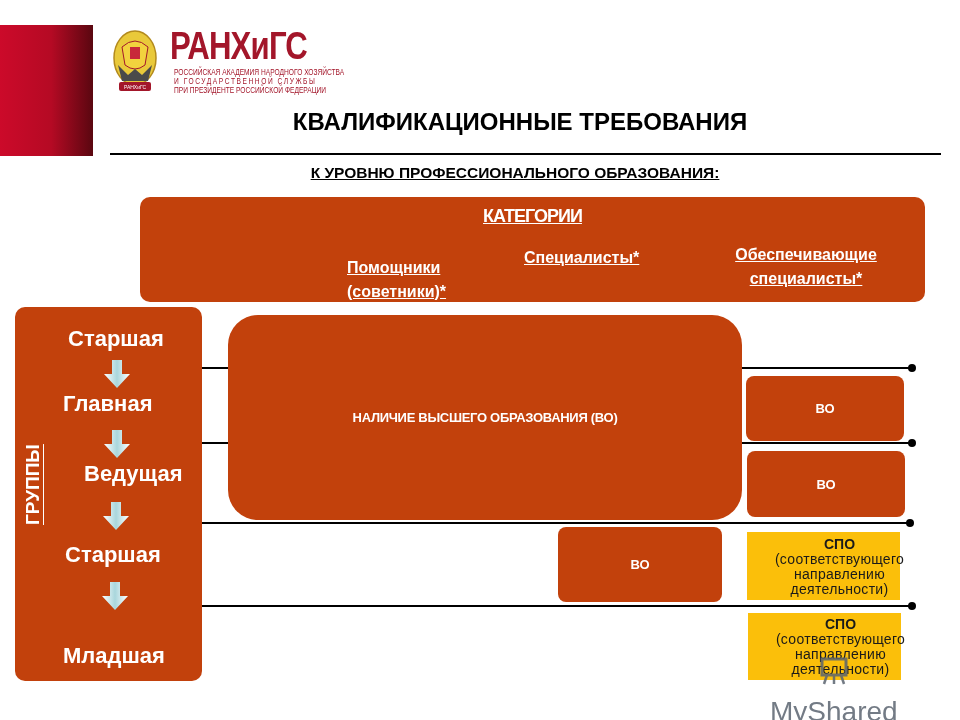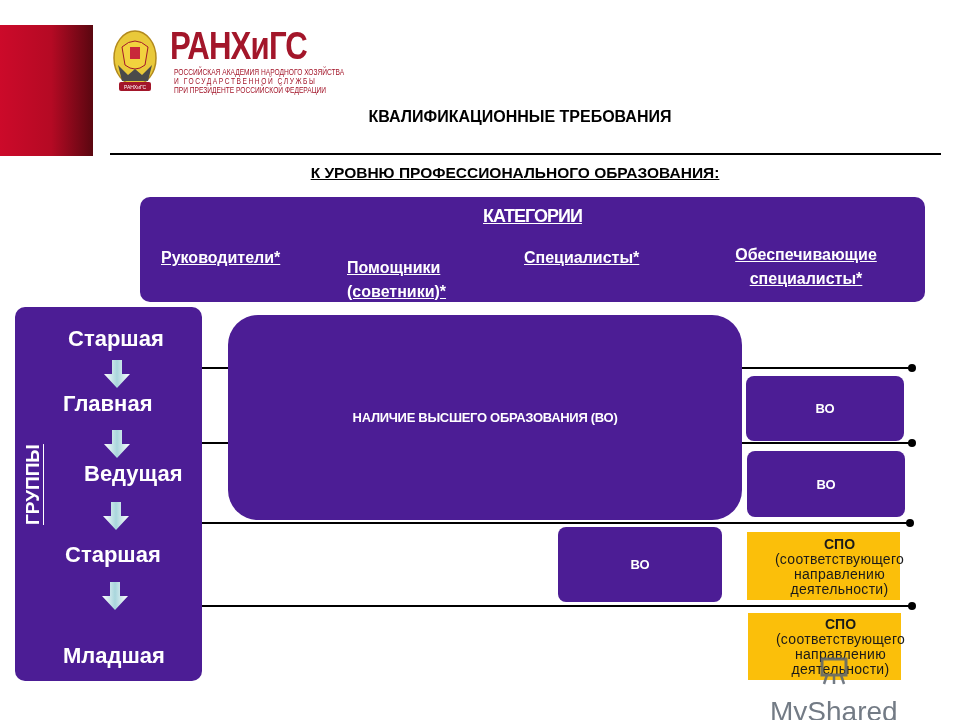--- a/index.html
+++ b/index.html
@@ -1,39 +1,39 @@
 <!DOCTYPE html>
 <html><head>
   <meta charset="utf-8">
   <style>
     * { box-sizing: border-box; margin: 0; padding: 0; }
     body {
       width: 960px; height: 720px; background: #ffffff; position: relative; overflow: hidden;
       font-family: "Liberation Sans", sans-serif;
     }
     .abs { position: absolute; }
-    .navy { background: #4c1d95; }
+    .navy { background: #c2410c; }
     .red-block {
       left: 0; top: 25px; width: 93px; height: 131px;
       background: linear-gradient(to right, #cc0a2a 0%, #b50a24 55%, #5a0710 100%);
     }
     .logo { left: 110px; top: 25px; width: 220px; height: 75px; }
     .emblem { left: 0; top: 0; width: 50px; height: 70px; }
     .logo-name {
       left: 60px; top: 0; font-size: 38px; font-weight: bold; color: #a3162a;
       letter-spacing: -1px; transform: scaleX(0.82); transform-origin: left top; white-space: nowrap;
       font-family: "Liberation Sans", sans-serif;
     }
     .logo-sub {
       left: 64px; font-size: 8.5px; color: #a3162a; white-space: nowrap;
       transform: scaleX(0.78); transform-origin: left top; line-height: 9px;
     }
     .title {
       left: 270px; top: 108px; width: 500px; text-align: center;
-      font-size: 16px; font-weight: bold; color: #000;
+      font-size: 24px; font-weight: bold; color: #000;
     }
     .rule { left: 110px; top: 153px; width: 831px; height: 2px; background: #000; }
     .subtitle {
       left: 200px; top: 164px; width: 630px; text-align: center;
       font-size: 15.5px; font-weight: bold; color: #000; text-decoration: underline;
     }
     .cat-box { left: 140px; top: 197px; width: 785px; height: 105px; border-radius: 10px; }
     .cat-title {
       left: 0; top: 9px; width: 785px; text-align: center; color: #fff; font-weight: bold;
       font-size: 18px; text-decoration: underline; letter-spacing: -1px;
@@ -80,23 +80,20 @@
   <div class="abs logo-sub" style="top:52px; letter-spacing:2px;">И ГОСУДАРСТВЕННОЙ СЛУЖБЫ</div>
   <div class="abs logo-sub" style="top:61px">ПРИ ПРЕЗИДЕНТЕ РОССИЙСКОЙ ФЕДЕРАЦИИ</div>
 </div>
 
 <div class="abs title">КВАЛИФИКАЦИОННЫЕ ТРЕБОВАНИЯ</div>
 <div class="abs rule"></div>
 <div class="abs subtitle">К УРОВНЮ ПРОФЕССИОНАЛЬНОГО ОБРАЗОВАНИЯ:</div>
 
 <div class="abs cat-box navy">
   <div class="abs cat-title">КАТЕГОРИИ</div>
-  <div class="abs cat-item" style="left:21px; top:49px;">
-    <div>Руководители*</div>
-  </div>
   <div class="abs cat-item" style="left:207px; top:59px;">
     <div>Помощники</div>
     <div>(советники)*</div>
   </div>
   <div class="abs cat-item" style="left:384px; top:49px;">
     <div>Специалисты*</div>
   </div>
   <div class="abs cat-item" style="left:571px; top:46px; text-align:center; width:190px;">
     <div>Обеспечивающие</div>
     <div>специалисты*</div>

